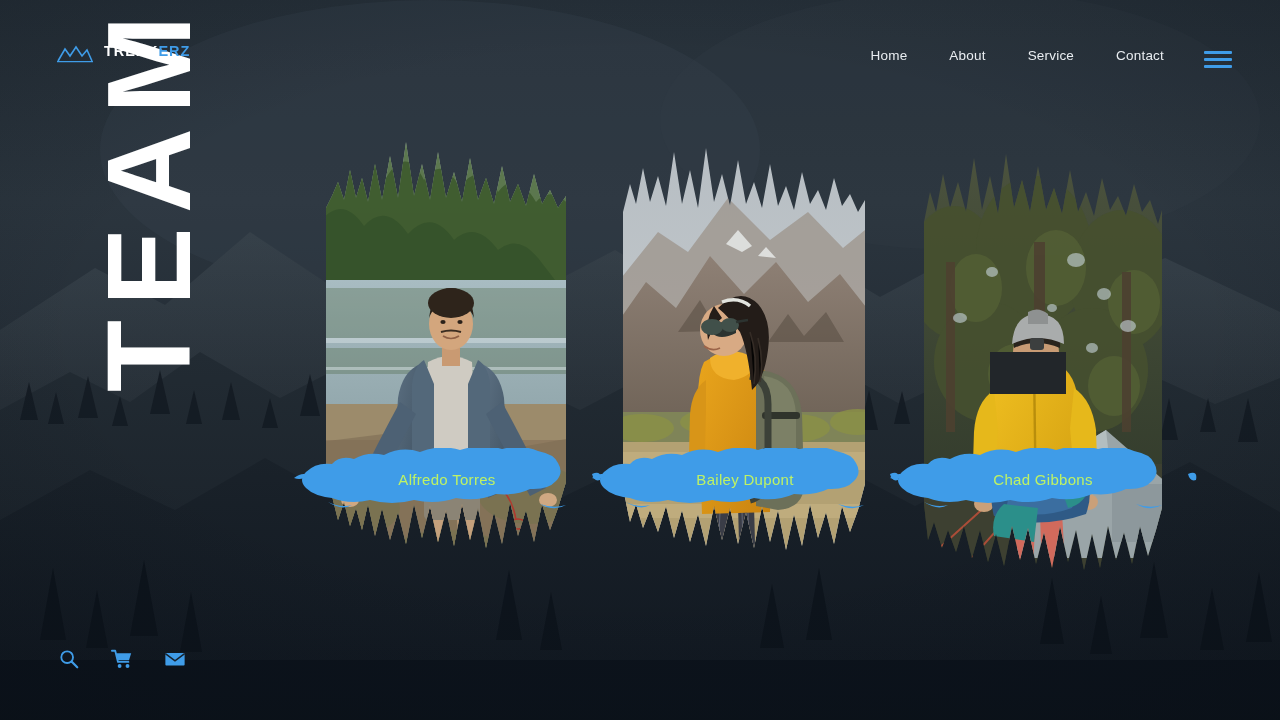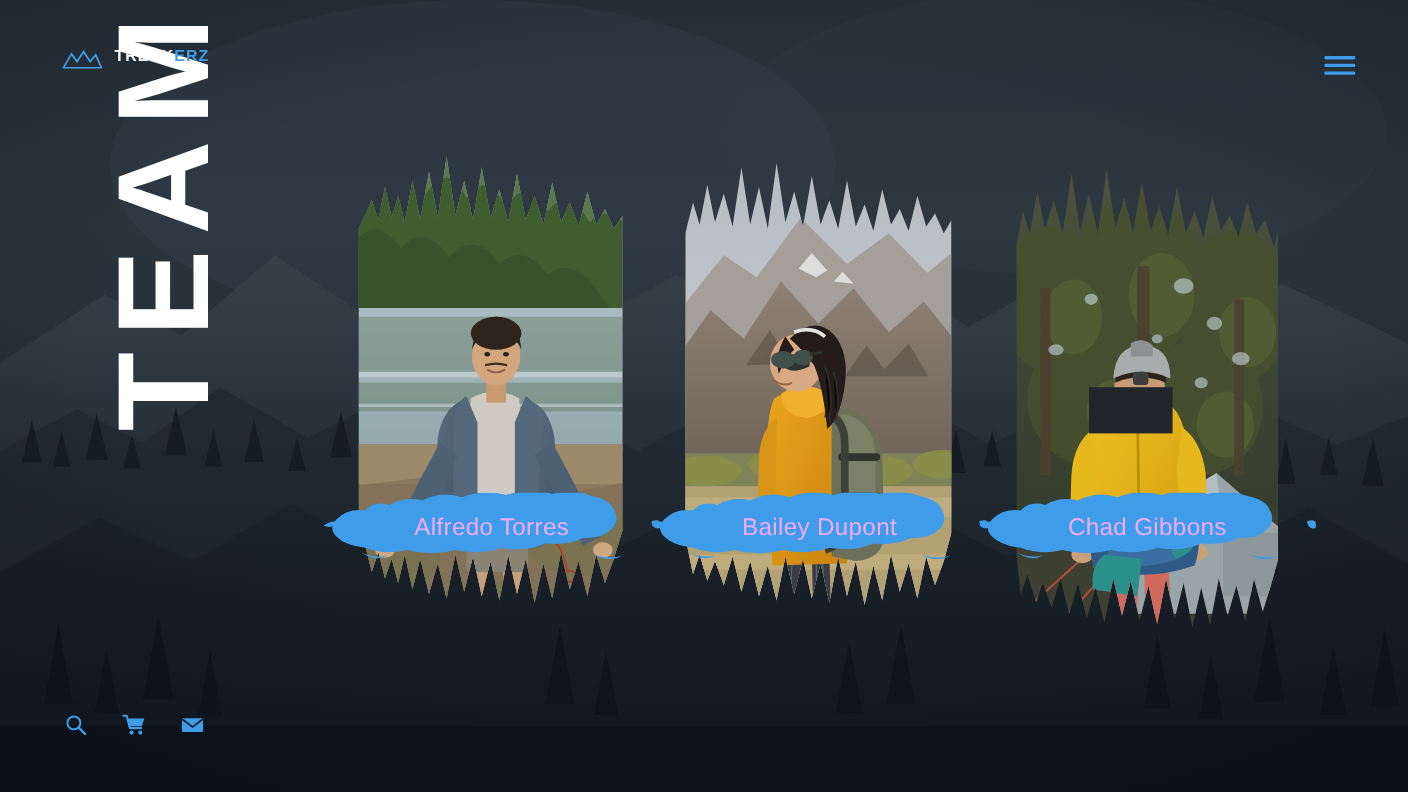--- a/index.html
+++ b/index.html
@@ -53,21 +53,21 @@
   }
   .card .photo svg{ display:block; width:252px; height:470px; }
 
   .name-badge{
     position:absolute; left:-28px; top:336px; width:310px; height:62px;
     display:flex; align-items:center; justify-content:center;
     z-index:3;
   }
   .name-badge .brush{ position:absolute; inset:0; width:310px; height:62px; }
   .name-badge .label{
-    position:relative; z-index:2; color:#f0abfc; font-size:22px;
+    position:relative; z-index:2; color:#bef264; font-size:15px;
     letter-spacing:.3px; white-space:nowrap;
   }
 
   .artifact{
     position:absolute; background:#22262a; z-index:2;
   }
 
   
   #utility{
     position:absolute; left:58px; bottom:50px; display:flex; align-items:center; gap:31px;
@@ -175,20 +175,26 @@
   <div id="brand">
     <svg id="brand-mark" viewBox="0 0 38 20">
       <path d="M2 17 L9 5 L14 12 L20 3 L26 12 L31 6 L36 17" fill="none" stroke="#3f9ce8" stroke-width="1.6" stroke-linejoin="miter"></path>
       <path d="M1 17.6 L37 17.6" stroke="#3f9ce8" stroke-width="1.3"></path>
     </svg>
     <div id="brand-text">
       <span class="w">TREKK</span><span class="b">ERZ</span>
     </div>
   </div>
 
+  <nav id="nav">
+    <a class="nav-item" href="#">Home</a>
+    <a class="nav-item" href="#">About</a>
+    <a class="nav-item" href="#">Service</a>
+    <a class="nav-item" href="#">Contact</a>
+  </nav>
 
   <div id="hamburger">
     <span></span>
     <span></span>
     <span></span>
   </div>
 </div>
 
 <div id="team-title">TEAM</div>
 

